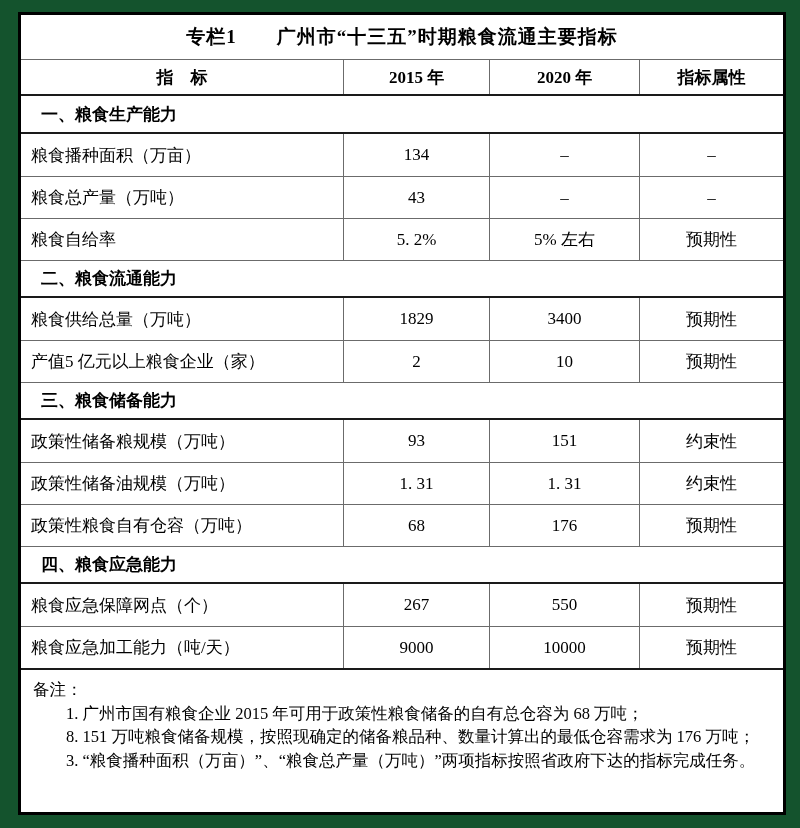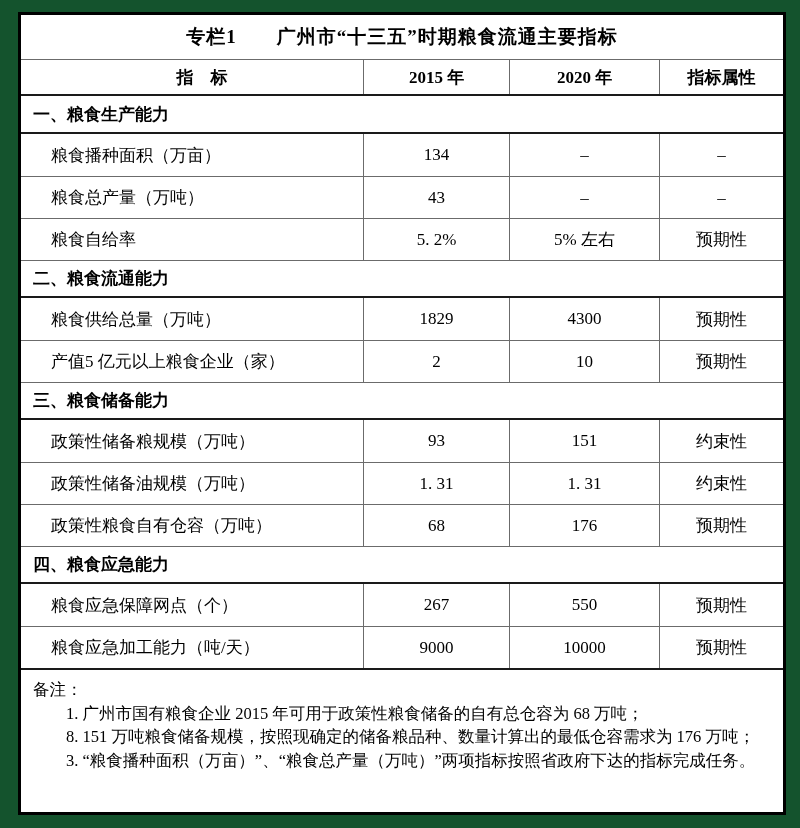--- a/index.html
+++ b/index.html
@@ -15,31 +15,31 @@
     width:768px; height:803px;
     border:3px solid #000000; background:#ffffff;
   }
   
   .title-row {
     height:44px; display:flex; align-items:center; justify-content:center;
     font-weight:bold; font-size:19px; letter-spacing:1px;
   }
   .t-main { margin-left:40px; }
   
-  .grid { display:grid; grid-template-columns:322px 146px 150px 1fr;padding-left:20px; }
+  .grid { display:grid; grid-template-columns:322px 146px 150px 1fr; }
   .cell { display:flex; align-items:center; font-size:17px; overflow:hidden; }
   .c-center { justify-content:center; text-align:center; }
   .c-label { padding-left:10px; }
   .vline { border-left:1px solid #6b6b6b; }
   .header-row {
     height:37px; border-top:1px solid #6b6b6b; border-bottom:2px solid #1a1a1a;
   }
   .header-row .cell { font-weight:bold; }
   .section-row {
-    height:38px; display:flex; align-items:center; padding-left:12px;
+    height:38px; display:flex; align-items:center; padding-left:20px;
     font-family:"Liberation Sans","DejaVu Sans",sans-serif;
     font-weight:bold; font-size:17px;
     border-bottom:2px solid #1a1a1a;
   }
   .data-row { height:42px; }
   .rt { border-top:1px solid #6b6b6b; }
   
   .notes {
     height:144px; border-top:2px solid #1a1a1a;
     padding:8px 14px 0 12px; font-size:16.5px; line-height:23.5px;
@@ -84,21 +84,21 @@
       <div class="cell c-center vline">5. 2%</div>
       <div class="cell c-center vline">5% 左右</div>
       <div class="cell c-center vline">预期性</div>
     </div>
 
     <div class="section-row rt">二、粮食流通能力</div>
 
     <div class="grid data-row">
       <div class="cell c-label">粮食供给总量（万吨）</div>
       <div class="cell c-center vline">1829</div>
-      <div class="cell c-center vline">4300</div>
+      <div class="cell c-center vline">3400</div>
       <div class="cell c-center vline">预期性</div>
     </div>
     <div class="grid data-row rt">
       <div class="cell c-label">产值5 亿元以上粮食企业（家）</div>
       <div class="cell c-center vline">2</div>
       <div class="cell c-center vline">10</div>
       <div class="cell c-center vline">预期性</div>
     </div>
 
     <div class="section-row rt">三、粮食储备能力</div>

